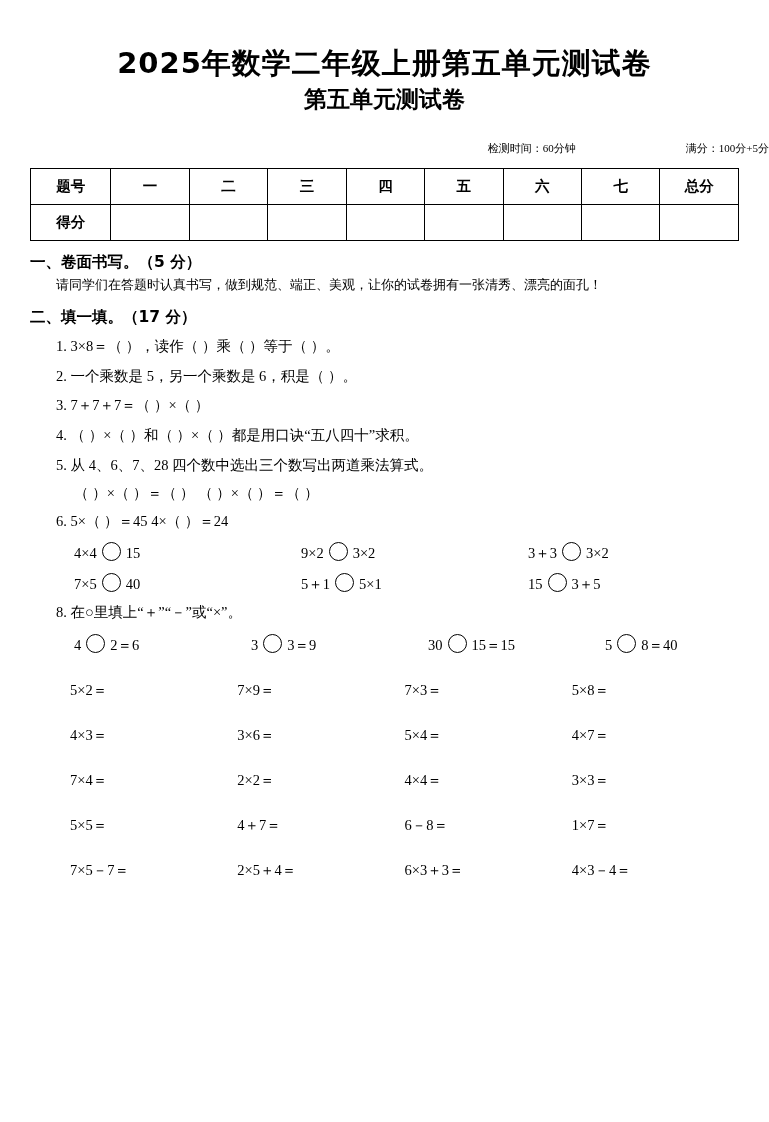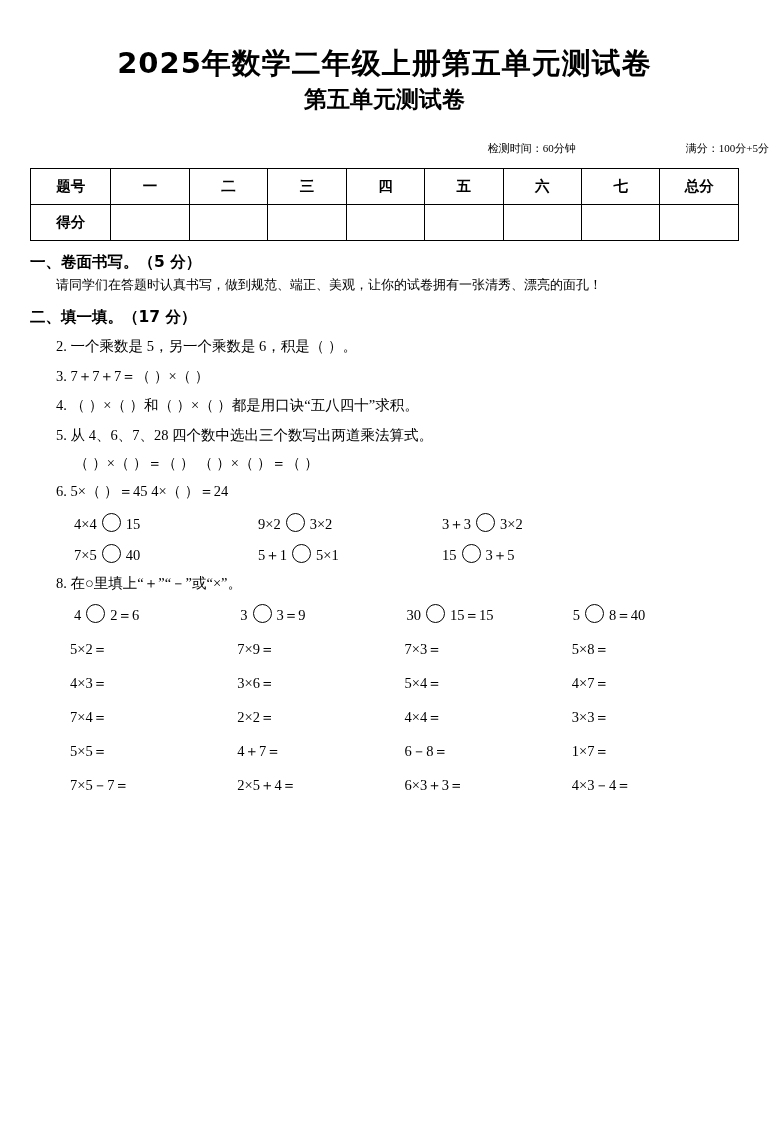--- a/index.html
+++ b/index.html
@@ -76,34 +76,35 @@
   .sub{
     font-size:14.5px;
     padding-left:44px;
     margin-top:7px;
   }
   .grid-row{
     display:flex;
     padding-left:44px;
     margin-top:10px;
     font-size:14.5px;
+    gap:43px;
   }
   .grid-row > div{width:184px;}
   .circ{
     display:inline-block;
     width:17px;height:17px;
     border:1.1px solid #000;
     border-radius:50%;
     vertical-align:-3px;
     margin:0 5px;
   }
   .calc-row{
     display:flex;
     padding-left:40px;
-    margin-top:15px;
+    margin-top:26px;
     font-size:14.5px;
     justify-content:flex-end;
   }
   .calc-row > div{width:168px;}
 </style>
 </head>
 <body>
 
 <div class="page">
 
@@ -142,20 +143,21 @@
   </tbody>
     </table>
 
   <div class="content">
 
     <div class="sec-head">一、卷面书写。（5 分）</div>
     <div class="para">请同学们在答题时认真书写，做到规范、端正、美观，让你的试卷拥有一张清秀、漂亮的面孔！</div>
 
     <div class="sec-head">二、填一填。（17 分）</div>
 
+    <div class="q">1. 3×8＝（           ），读作（            ）乘（           ）等于（              ）。</div>
     <div class="q">2. 一个乘数是 5，另一个乘数是 6，积是（             ）。</div>
     <div class="q">3. 7＋7＋7＝（           ）×（            ）</div>
     <div class="q">4. （           ）×（            ）和（            ）×（              ）都是用口诀“五八四十”求积。</div>
     <div class="q">5. 从 4、6、7、28 四个数中选出三个数写出两道乘法算式。</div>
     <div class="sub">（           ）×（           ）＝（            ）              （           ）×（           ）＝（            ）</div>
     <div class="q">6. 5×（            ）＝45          4×（           ）＝24</div>
 
     <div class="grid-row">
       <div><span>4×4</span><span class="circ"></span><span>15</span></div>
       <div><span>9×2</span><span class="circ"></span><span>3×2</span></div>

